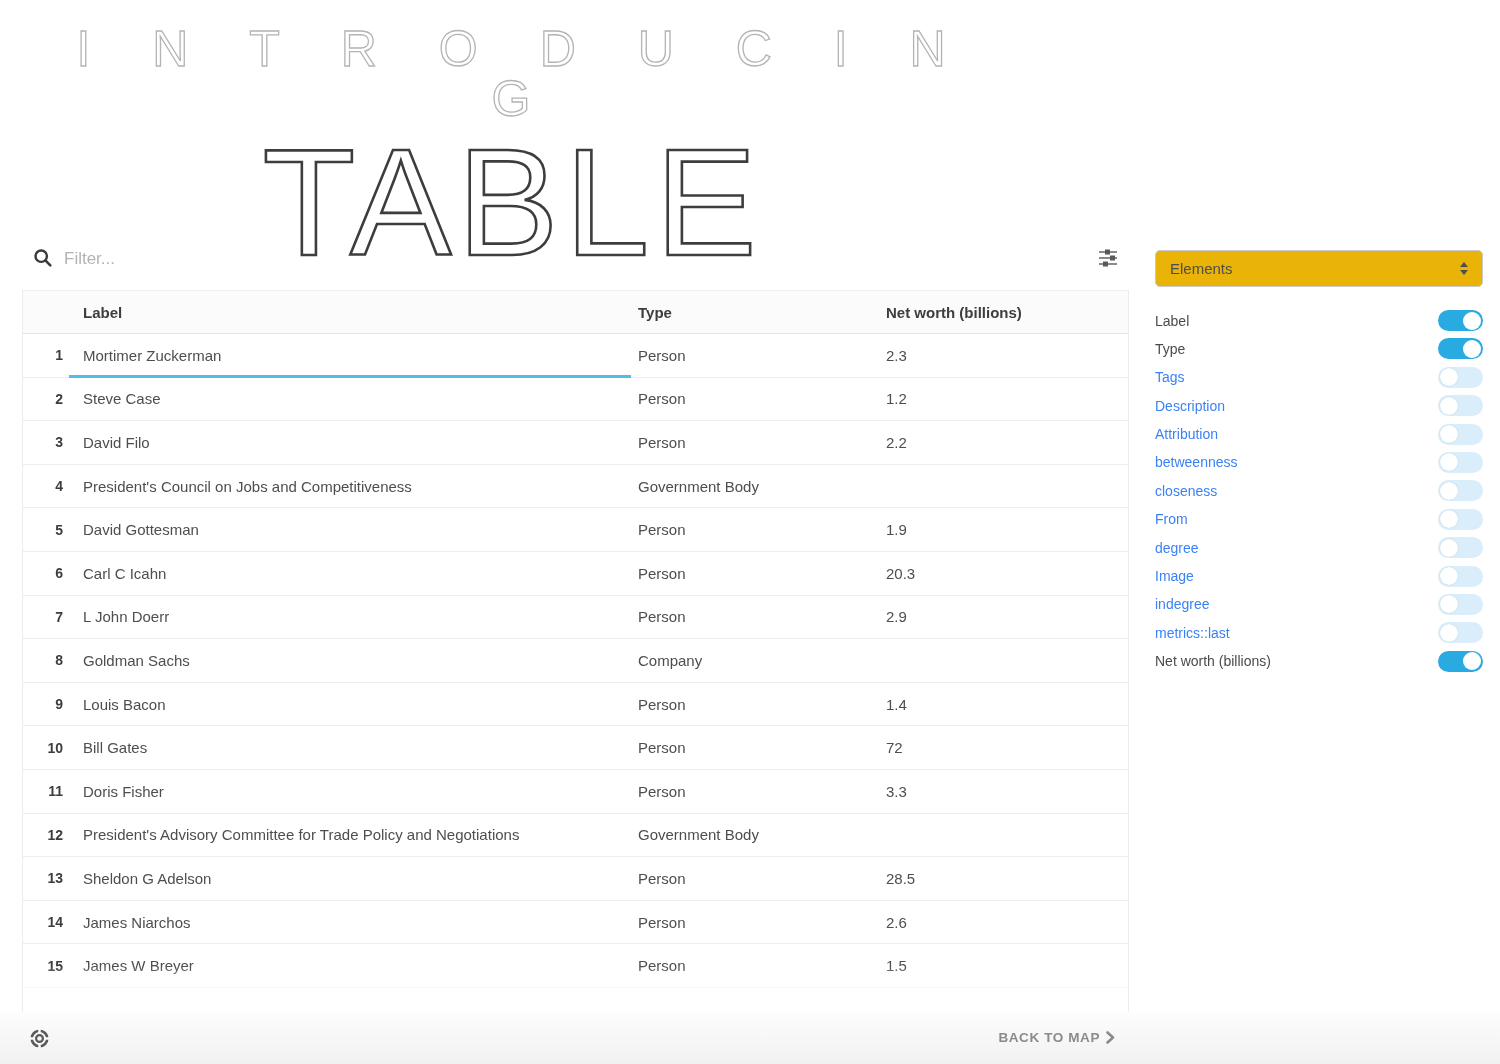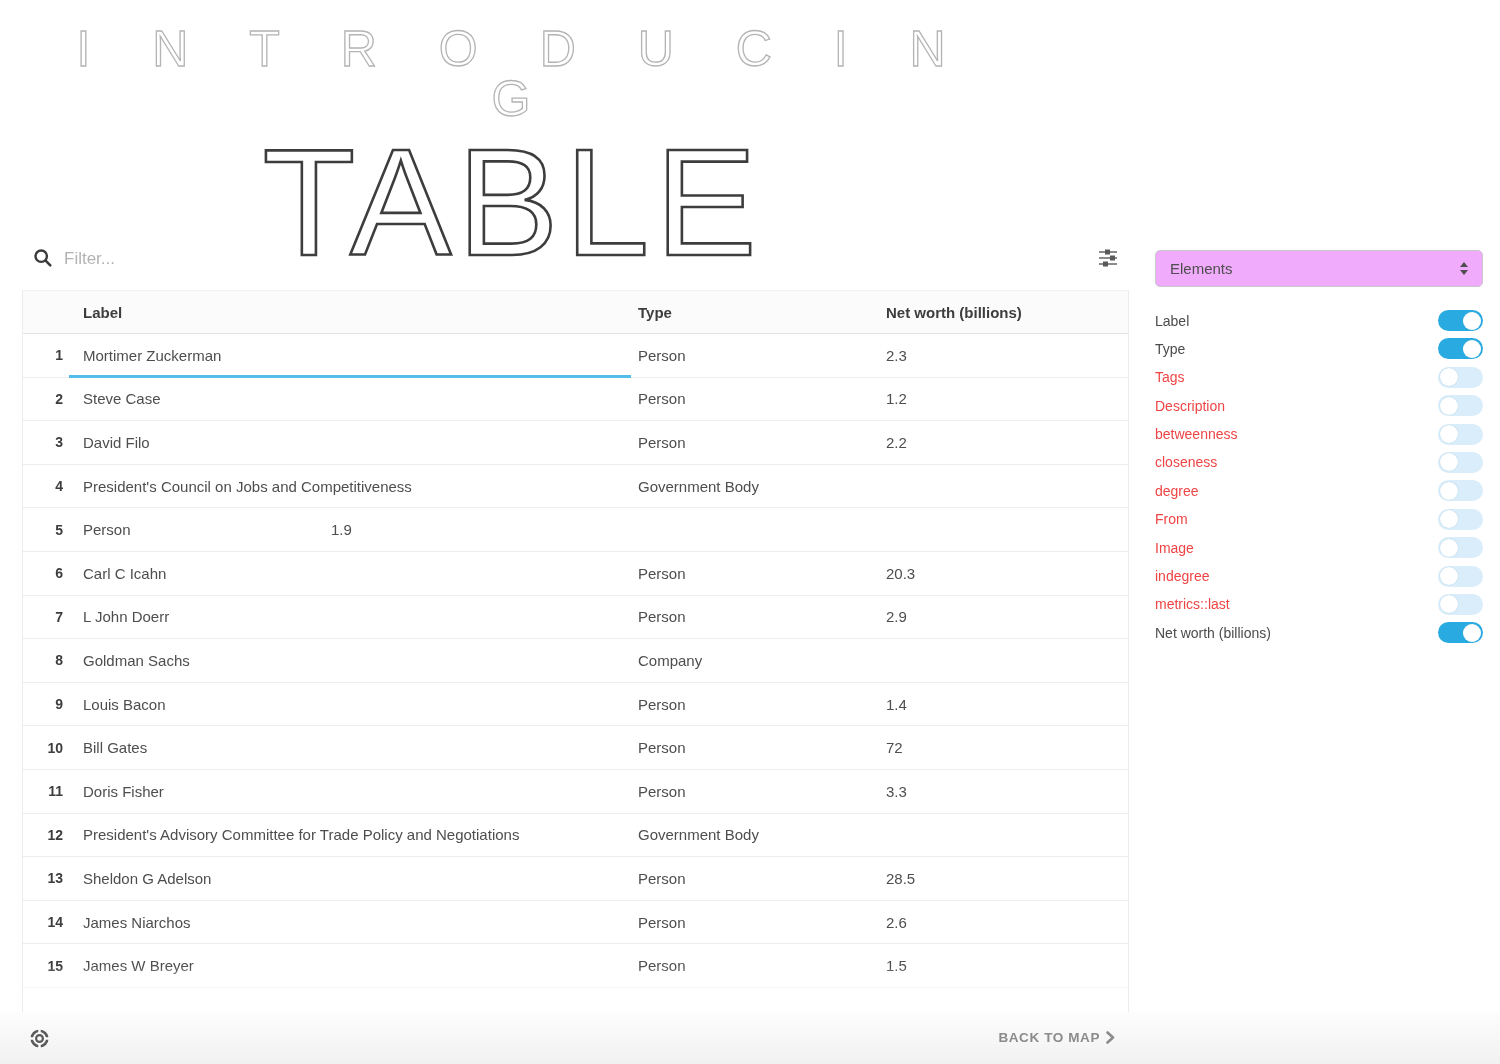--- a/index.html
+++ b/index.html
@@ -39,33 +39,33 @@
   .col-label { flex:none; width:555px; padding-right:12px; white-space:nowrap; overflow:hidden; }
   .col-type  { flex:none; width:248px; white-space:nowrap; }
   .col-net   { flex:1; white-space:nowrap; }
   .cell-underline { position:absolute; left:46px; bottom:-1px; width:562px; height:3px;
                     background:#54bce9; }
   .table-fade { position:absolute; left:0; right:0; bottom:0; height:46px; pointer-events:none;
                 background:linear-gradient(to bottom, rgba(255,255,255,0), #ffffff 80%); }
 
   
   .select-box { position:absolute; left:1155px; top:250px; width:328px; height:37px;
-                border:1px solid #c9c9c9; border-radius:5px; background:#f0abfc;
+                border:1px solid #c9c9c9; border-radius:5px; background:#eab308;
                 display:flex; align-items:center; padding:0 14px; font-size:15px;
                 color:#4e4e4e; cursor:pointer; }
   .select-arrows { margin-left:auto; display:flex; flex-direction:column; align-items:center; }
   .select-arrows i { display:block; width:0; height:0; border-left:4.5px solid transparent;
                      border-right:4.5px solid transparent; }
   .arrow-up   { border-bottom:5.5px solid #4e4e4e; margin-bottom:2.5px; }
   .arrow-down { border-top:5.5px solid #4e4e4e; }
 
   .toggles { position:absolute; left:1155px; top:310px; width:328px; }
   .toggle-row { display:flex; align-items:center; justify-content:space-between;
                 height:21px; margin-bottom:7.4px; }
-  .toggle-label { font-size:14px; color:#ef4444; }
+  .toggle-label { font-size:14px; color:#3b82f6; }
   .toggle-row.on .toggle-label { color:#4b4b4b; }
   .switch { position:relative; flex:none; width:45px; height:21px; border-radius:11px;
             background:#d9edfa; cursor:pointer; }
   .switch .knob { position:absolute; top:1.5px; left:2px; width:18px; height:18px;
                   border-radius:50%; background:#fff; box-shadow:0 0 1px rgba(120,170,200,.6); }
   .toggle-row.on .switch { background:#29abe2; }
   .toggle-row.on .switch .knob { left:auto; right:2px; }
 
   
   .footer { position:absolute; left:0; right:0; bottom:0; height:52px;
@@ -136,20 +136,21 @@
         <span class="col-net">2.2</span>
       </div>
       <div class="trow">
         <span class="col-num">4</span>
         <span class="col-label">President's Council on Jobs and Competitiveness</span>
         <span class="col-type">Government Body</span>
         <span class="col-net"></span>
       </div>
       <div class="trow">
         <span class="col-num">5</span>
+        <span class="col-label">David Gottesman</span>
         <span class="col-type">Person</span>
         <span class="col-net">1.9</span>
       </div>
       <div class="trow">
         <span class="col-num">6</span>
         <span class="col-label">Carl C Icahn</span>
         <span class="col-type">Person</span>
         <span class="col-net">20.3</span>
       </div>
       <div class="trow">
@@ -242,39 +243,45 @@
         <span class="knob"></span>
       </span>
     </div>
     <div class="toggle-row">
       <span class="toggle-label">Description</span>
       <span class="switch">
         <span class="knob"></span>
       </span>
     </div>
     <div class="toggle-row">
+      <span class="toggle-label">Attribution</span>
+      <span class="switch">
+        <span class="knob"></span>
+      </span>
+    </div>
+    <div class="toggle-row">
       <span class="toggle-label">betweenness</span>
       <span class="switch">
         <span class="knob"></span>
       </span>
     </div>
     <div class="toggle-row">
       <span class="toggle-label">closeness</span>
       <span class="switch">
         <span class="knob"></span>
       </span>
     </div>
     <div class="toggle-row">
+      <span class="toggle-label">From</span>
+      <span class="switch">
+        <span class="knob"></span>
+      </span>
+    </div>
+    <div class="toggle-row">
       <span class="toggle-label">degree</span>
-      <span class="switch">
-        <span class="knob"></span>
-      </span>
-    </div>
-    <div class="toggle-row">
-      <span class="toggle-label">From</span>
       <span class="switch">
         <span class="knob"></span>
       </span>
     </div>
     <div class="toggle-row">
       <span class="toggle-label">Image</span>
       <span class="switch">
         <span class="knob"></span>
       </span>
     </div>

